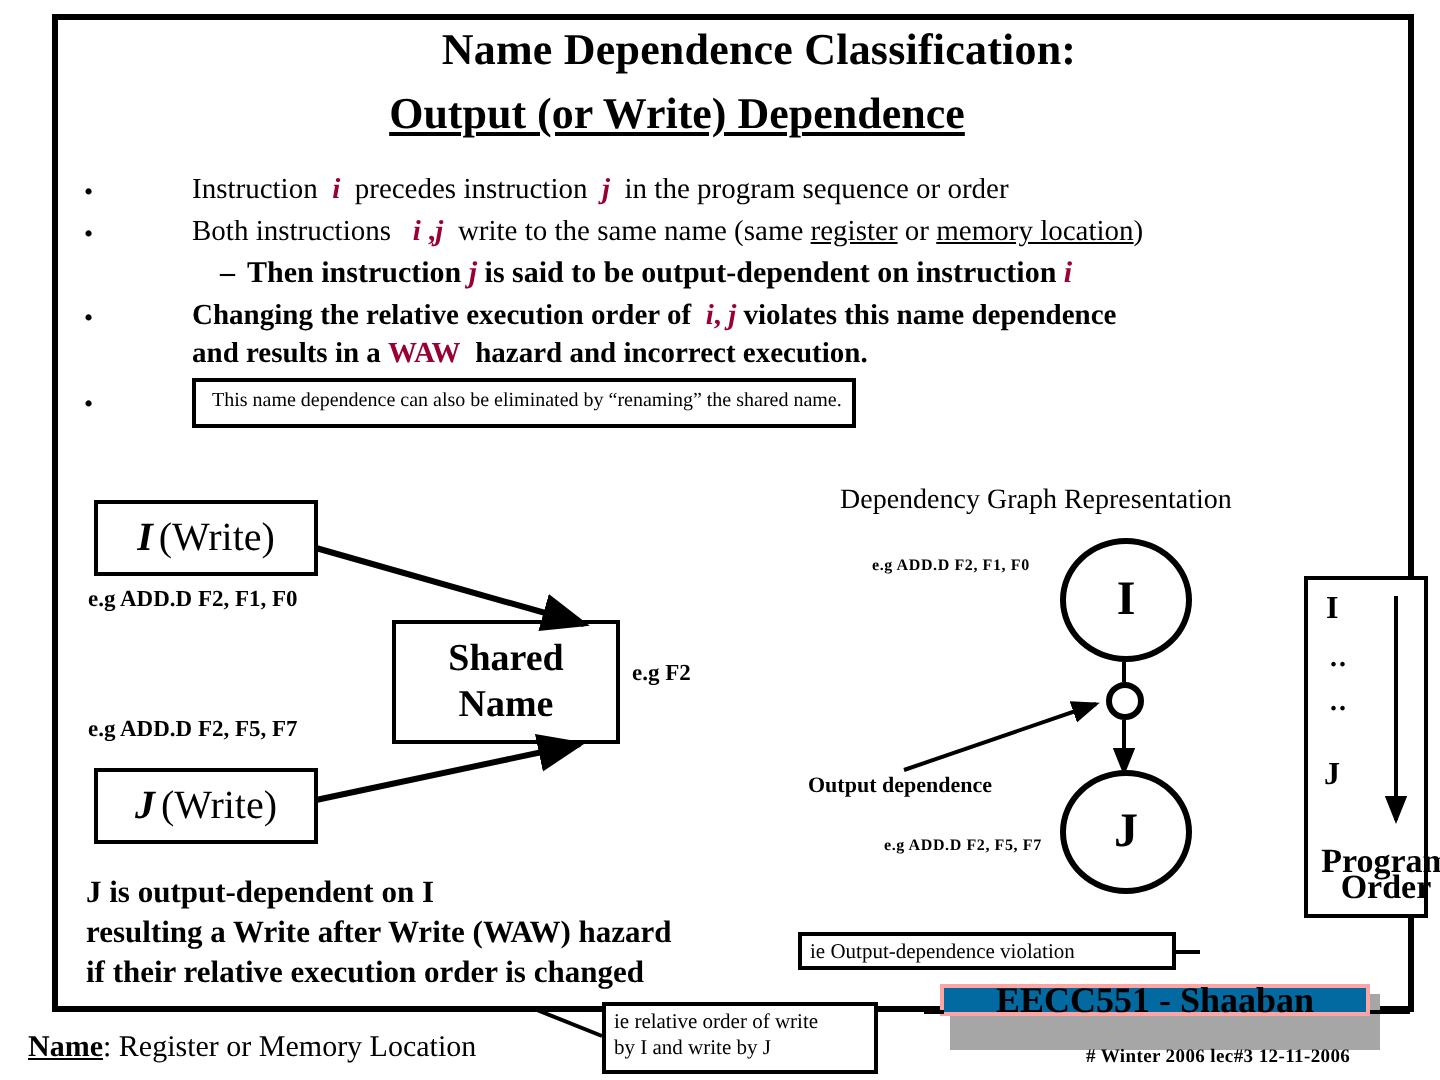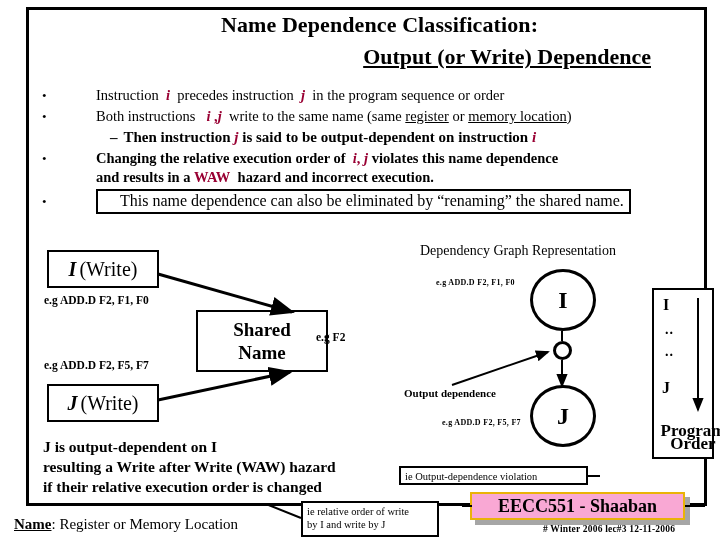--- a/index.html
+++ b/index.html
@@ -16,50 +16,50 @@
     position:absolute;left:26px;top:7px;width:681px;height:499px;
     border:3px solid #000;box-sizing:border-box;
   }
 
   
   .title1{
     position:absolute;left:26px;top:12px;width:707px;text-align:center;
     font-size:22px;font-weight:bold;letter-spacing:.1px;
   }
   .title2{
-    position:absolute;left:26px;top:44px;width:625px;text-align:right;
+    position:absolute;left:26px;top:44px;width:625px;text-align:center;
     font-size:22px;font-weight:bold;
   }
   .title2 span{text-decoration:underline;}
 
   
   .bullets{position:absolute;left:36px;top:86px;width:660px;}
   .b-row{position:relative;margin:0 0 2px 0;font-size:14.5px;line-height:19px;}
   .b-dot{position:absolute;left:6px;top:0;font-size:13px;}
   .b-txt{display:block;margin-left:60px;}
   .b-sub{margin-left:74px;font-weight:bold;font-size:15px;}
   .b-sub .dash{margin-right:6px;}
   .bold{font-weight:bold;}
   .red{color:#990033;font-weight:bold;font-style:italic;}
   .redn{color:#990033;font-weight:bold;}
   .ul{text-decoration:underline;}
   .boxed{
-    display:inline-block;border:2px solid #000;padding:1px 5px 2px 22px;
-    font-size:16px;line-height:18px;text-align:center;
+    display:inline-block;border:2px solid #000;padding:1px 5px 2px 8px;
+    font-size:10px;line-height:18px;text-align:center;
   }
 
   
   .bx{
     position:absolute;border:2px solid #000;box-sizing:border-box;
     display:flex;align-items:center;justify-content:center;text-align:center;
     background:#fff;
   }
   .bx-iwrite{left:47px;top:250px;width:112px;height:38px;font-size:20px;}
   .bx-jwrite{left:47px;top:384px;width:112px;height:38px;font-size:20px;}
-  .bx-shared{left:196px;top:310px;width:132px;height:62px;font-size:19px;font-weight:bold;line-height:23px;}
+  .bx-shared{left:196px;top:310px;width:114px;height:62px;font-size:19px;font-weight:bold;line-height:23px;}
   .wr-i{font-style:italic;font-weight:bold;margin-right:3px;}
 
   .lbl{position:absolute;font-size:11.5px;font-weight:bold;font-family:"Liberation Serif", serif;}
   .lbl-eg1{left:44px;top:294px;}
   .lbl-eg2{left:44px;top:359px;}
   .lbl-egf2{left:316px;top:331px;}
 
   
   .dg-title{position:absolute;left:420px;top:243px;font-size:14px;}
   .circle{
@@ -99,22 +99,22 @@
     font-size:10.5px;font-weight:normal;line-height:13px;padding:2px 4px;
   }
   .anno-viol{left:399px;top:466px;width:189px;height:19px;}
   .anno-rel{left:301px;top:501px;width:138px;height:36px;}
 
   
   .footer-shadow{
     position:absolute;left:475px;top:497px;width:215px;height:28px;background:#a6a6a6;
   }
   .footer{
-    position:absolute;left:470px;top:492px;width:215px;height:28px;
-    border:2px solid #eab308;background:#f9a8d4;box-sizing:border-box;
+    position:absolute;left:470px;top:492px;width:215px;height:16px;
+    border:2px solid #fca5a5;background:#0369a1;box-sizing:border-box;
     display:flex;align-items:center;justify-content:center;
     font-size:18px;font-weight:bold;
   }
   .footnote{position:absolute;left:543px;top:524px;font-size:9.5px;font-weight:bold;letter-spacing:.2px;}
 
   svg.overlay{position:absolute;left:0;top:0;width:720px;height:540px;pointer-events:none;}
 </style>
 </head>
 <body>
 

